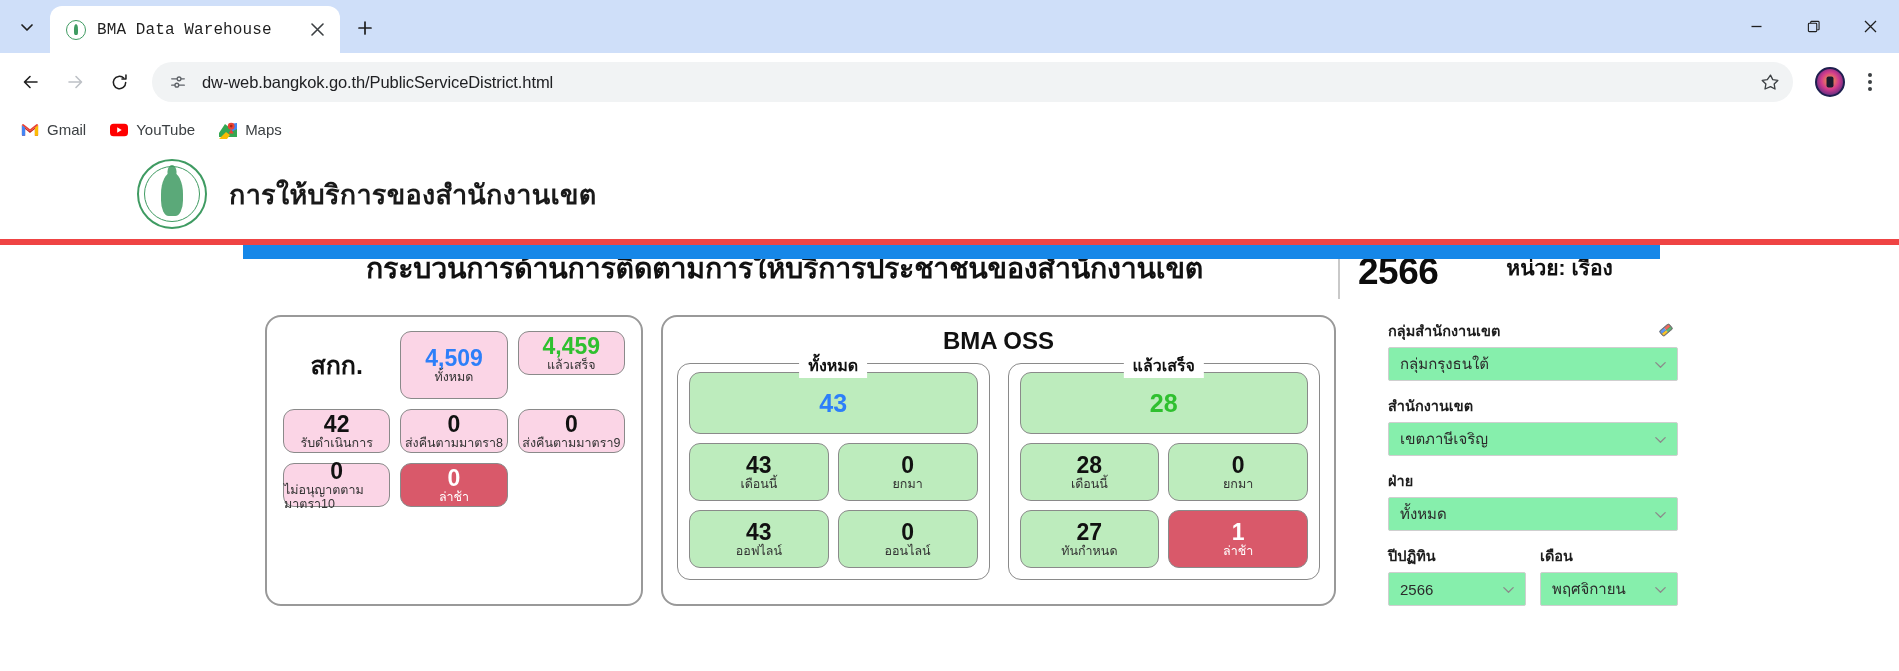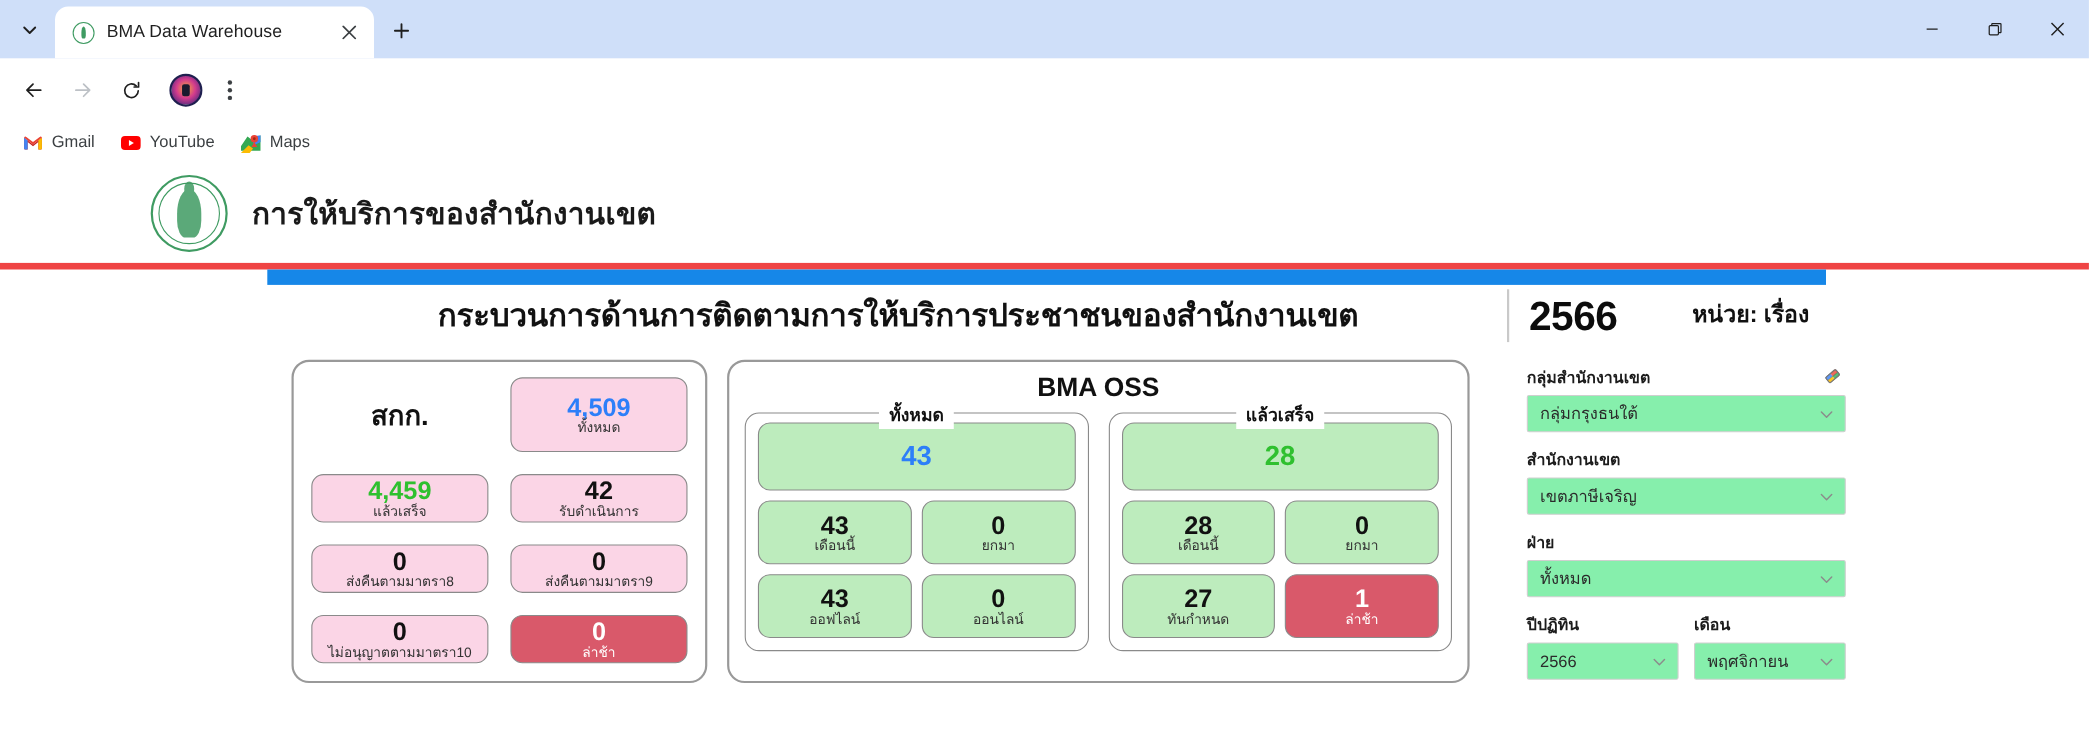--- a/index.html
+++ b/index.html
@@ -13,20 +13,21 @@
   
   .browser { width: 1899px; height: 671px; position: relative; }
 
   .tabstrip {
     height: 53px;
     background: #cfdff9;
     display: flex;
     align-items: flex-end;
     padding-left: 8px;
     position: relative;
+    font-family: Liberation Mono, monospace;
   }
   .tab-list-btn {
     width: 38px; height: 38px;
     margin-bottom: 7px;
     border-radius: 8px;
     display: flex; align-items: center; justify-content: center;
     color: #1f1f1f;
   }
   .tab {
     height: 47px;
@@ -240,24 +241,23 @@
 
   .dash-wrap { position: relative; }
   .blue-bar {
     position: absolute;
     left: 243px; top: 0;
     width: 1417px; height: 14px;
     background: #1687e8;
   }
   .dash-head {
     display: flex;
-    align-items: center;
-    padding-top: 18px;
+    align-items: flex-start;
+    padding-top: 6px;
     padding-left: 243px;
-    margin-left: 32px;
   }
   .dash-title {
     flex: 0 0 1095px;
     text-align: center;
     font-size: 28.5px;
     font-weight: 700;
     color: #111;
     letter-spacing: -0.2px;
     padding-right: 12px;
     line-height: 1.25;
@@ -294,22 +294,22 @@
     border: 2px solid #999;
     border-radius: 16px;
     background: #fff;
   }
   .panel-skk {
     width: 378px;
     padding: 14px 16px 16px;
   }
   .skk-grid {
     display: grid;
-    grid-template-columns: 1fr 1fr;
-    gap: 20px;
+    grid-template-columns: 1fr 1fr 1fr;
+    gap: 10px;
   }
   .skk-label-cell {
     display: flex; align-items: center; justify-content: center;
     font-size: 25px; font-weight: 700; color: #111;
   }
   .tile {
     border: 1.6px solid #8a8a8a;
     border-radius: 11px;
     background: #fbd5e6;
     height: 44px;
@@ -471,20 +471,35 @@
           <path d="M4 10h12M11 4.5L16.5 10 11 15.5" stroke="currentColor" stroke-width="1.6" fill="none" stroke-linecap="round" stroke-linejoin="round"></path>
         </svg>
     </div>
     <div class="nav-btn">
       <svg width="19" height="19" viewBox="0 0 20 20">
           <path d="M16.5 10a6.5 6.5 0 11-2-4.7" stroke="currentColor" stroke-width="1.6" fill="none" stroke-linecap="round"></path>
           <path d="M16.8 2.2v4.2h-4.2" stroke="currentColor" stroke-width="1.6" fill="none" stroke-linecap="round" stroke-linejoin="round"></path>
         </svg>
     </div>
 
+    <div class="omnibox">
+      <span class="omnibox-icon">
+        <svg width="18" height="18" viewBox="0 0 20 20">
+            <path d="M3 6.5h6M13.5 6.5H17M3 13.5h3.5M11 13.5h6" stroke="currentColor" stroke-width="1.5" stroke-linecap="round"></path>
+            <circle cx="11.2" cy="6.5" r="2.1" stroke="currentColor" stroke-width="1.5" fill="none"></circle>
+            <circle cx="8.7" cy="13.5" r="2.1" stroke="currentColor" stroke-width="1.5" fill="none"></circle>
+          </svg>
+      </span>
+      <span class="omnibox-url" title="dw-web.bangkok.go.th/PublicServiceDistrict.html">dw-web.bangkok.go.th/PublicServiceDistrict.html</span>
+      <span class="star-btn">
+        <svg width="19" height="19" viewBox="0 0 20 20">
+            <path d="M10 2.2l2.38 4.82 5.32.78-3.85 3.75.91 5.3L10 14.35 4.24 16.85l.91-5.3L1.3 7.8l5.32-.78z" stroke="currentColor" stroke-width="1.4" fill="none" stroke-linejoin="round"></path>
+          </svg>
+      </span>
+    </div>
 
     <div class="profile-avatar"></div>
     <div class="menu-btn">
       <span></span>
         <span></span>
         <span></span>
     </div>
   </div>
 
   <div class="bookmarks">

